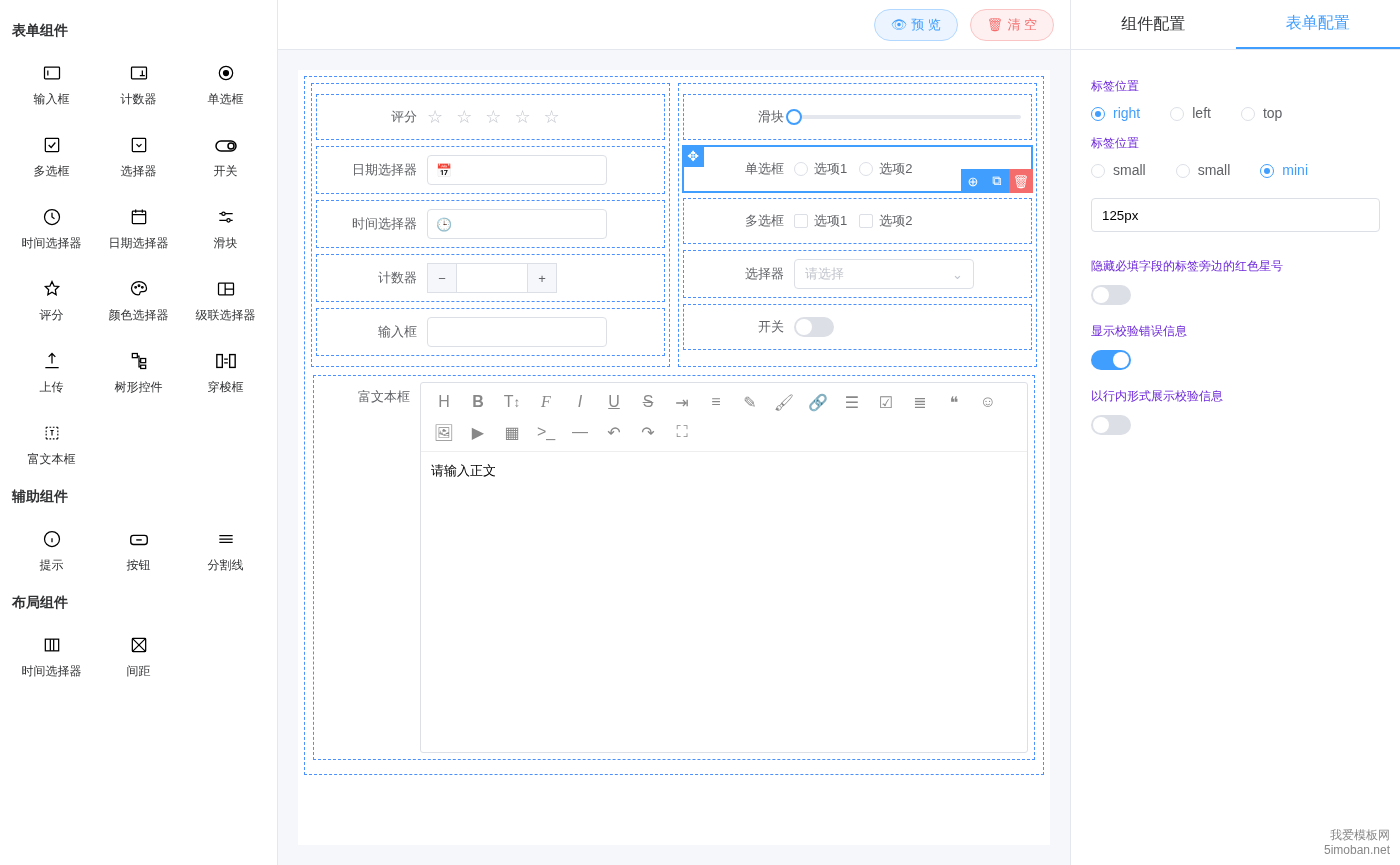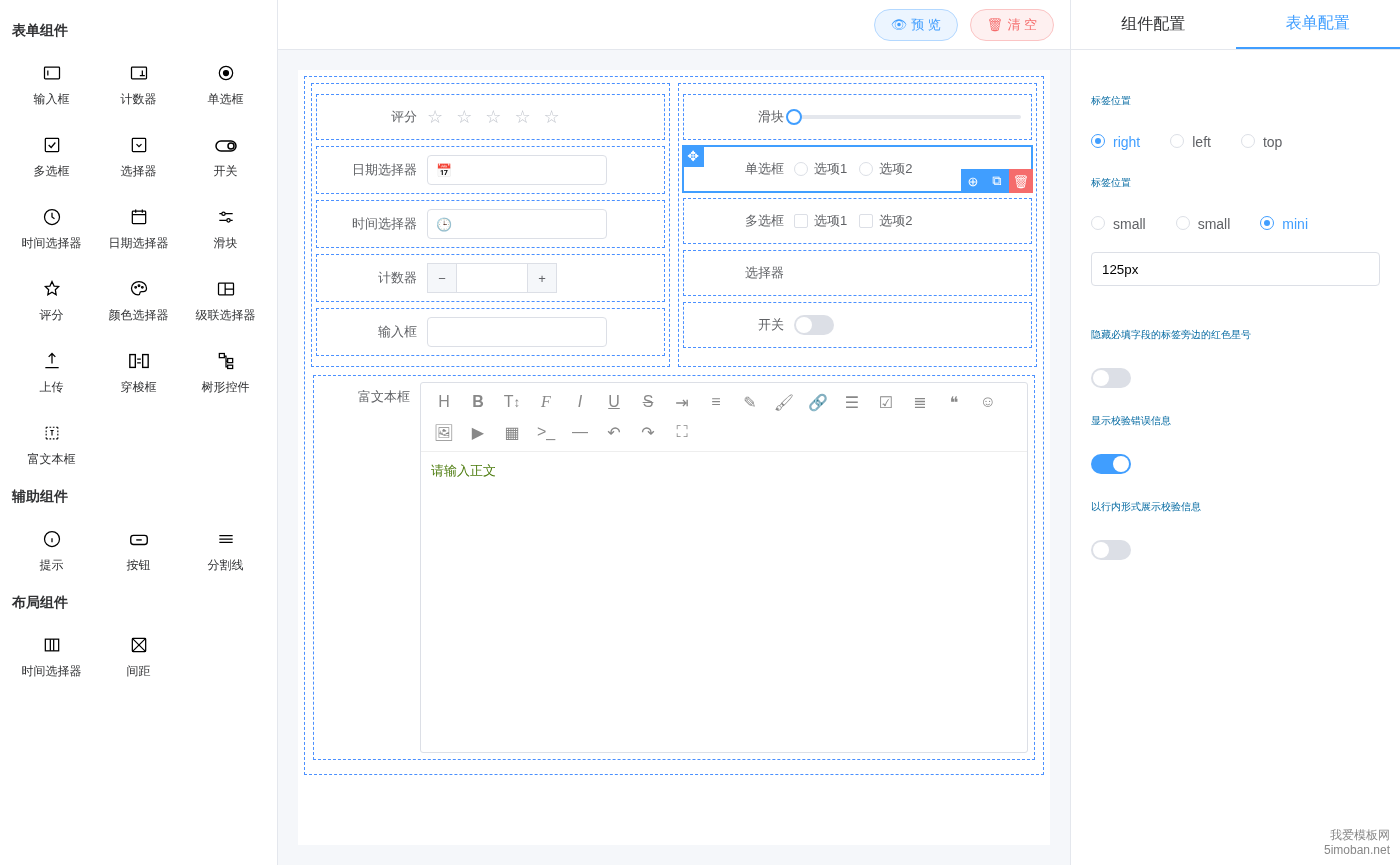--- a/index.html
+++ b/index.html
@@ -47,30 +47,30 @@
   .switch{width:40px;height:20px;border-radius:10px;background:#dcdfe6;position:relative}
   .switch .knob{position:absolute;width:16px;height:16px;border-radius:50%;background:#fff;top:2px;left:2px}
   .switch.on{background:#409eff}
   .switch.on .knob{left:auto;right:2px}
   
   .rich-wrap{border:1px dashed #4a90ff;margin:8px 2px;padding:6px;display:flex}
   .rich-wrap .flabel{width:100px;text-align:right;padding-right:10px;padding-top:6px;font-size:13px;color:#606266}
   .rte{flex:1;border:1px solid #dcdfe6;border-radius:3px;background:#fff}
   .rte-toolbar{display:flex;flex-wrap:wrap;gap:0;padding:4px 6px;border-bottom:1px solid #eee}
   .rte-toolbar .rbtn{width:34px;height:30px;display:flex;align-items:center;justify-content:center;color:#888;cursor:pointer;font-size:16px}
-  .rte-body{min-height:300px;padding:10px;color:#4d7c0f}
+  .rte-body{min-height:300px;padding:10px;color:#000000}
   
   .rightp{width:330px;border-left:1px solid #e4e7ed;display:flex;flex-direction:column;background:#fff}
   .rtabs{display:flex;height:50px;border-bottom:1px solid #e4e7ed}
   .rtab{flex:1;display:flex;align-items:center;justify-content:center;font-size:16px;cursor:pointer}
   .rtab.active{color:#409eff;border-bottom:2px solid #409eff}
   .rbody{padding:18px 20px;overflow:auto;font-size:14px;color:#606266}
-  .rtitle{font-size:10px;color:#0369a1;margin:26px 0}
+  .rtitle{font-size:12px;color:#6d28d9;margin:10px 0}
   .rradios{display:flex;gap:30px;margin-bottom:14px}
-  .rradio{display:inline-flex;align-items:flex-start;gap:8px;cursor:pointer}
+  .rradio{display:inline-flex;align-items:flex-end;gap:8px;cursor:pointer}
   .rradio .rdot{width:14px;height:14px;border-radius:50%;border:1px solid #dcdfe6;position:relative}
   .rradio.checked .rdot{border-color:#409eff}
   .rradio.checked .rdot:after{content:"";position:absolute;inset:3px;border-radius:50%;background:#409eff}
   .rradio.checked .rtxt{color:#409eff}
   .rinput{width:100%;height:34px;border:1px solid #dcdfe6;border-radius:4px;padding:0 10px;margin:6px 18px 16px 0}
   .rswitch{margin:8px 0 18px 0}
   .watermark{position:fixed;right:10px;bottom:6px;font-size:12px;color:#888;text-align:right;line-height:1.3}
   svg{display:block}
 </style>
 </head>
@@ -195,38 +195,38 @@
       <div class="comp-item">
           <div class="ico">
             <svg width="20" height="20" viewBox="0 0 24 24" fill="none" stroke="currentColor" stroke-width="1.5">
               <path d="M12 3v12M8 7l4-4 4 4M4 20h16"></path>
             </svg>
           </div>
           <div class="lbl">上传</div>
         </div>
       <div class="comp-item">
           <div class="ico">
+            <svg width="20" height="20" viewBox="0 0 24 24" fill="none" stroke="currentColor" stroke-width="1.5">
+              <rect x="4" y="3" width="6" height="5"></rect>
+              <rect x="14" y="9" width="6" height="5"></rect>
+              <rect x="14" y="17" width="6" height="4"></rect>
+              <path d="M10 6h2v13h2M12 12h2"></path>
+            </svg>
+          </div>
+          <div class="lbl">树形控件</div>
+        </div>
+      <div class="comp-item">
+          <div class="ico">
             <svg width="22" height="20" viewBox="0 0 24 20" fill="none" stroke="currentColor" stroke-width="1.5">
               <rect x="2" y="3" width="6" height="14"></rect>
               <rect x="16" y="3" width="6" height="14"></rect>
               <path d="M10 8h4M10 12h4"></path>
             </svg>
           </div>
           <div class="lbl">穿梭框</div>
-        </div>
-      <div class="comp-item">
-          <div class="ico">
-            <svg width="20" height="20" viewBox="0 0 24 24" fill="none" stroke="currentColor" stroke-width="1.5">
-              <rect x="4" y="3" width="6" height="5"></rect>
-              <rect x="14" y="9" width="6" height="5"></rect>
-              <rect x="14" y="17" width="6" height="4"></rect>
-              <path d="M10 6h2v13h2M12 12h2"></path>
-            </svg>
-          </div>
-          <div class="lbl">树形控件</div>
         </div>
       <div class="comp-item">
           <div class="ico">
             <svg width="20" height="20" viewBox="0 0 24 24" fill="none" stroke="currentColor" stroke-width="1.3">
               <path d="M5 5h14M5 5v14M5 19h14M19 5v14" stroke-dasharray="2 2"></path>
               <path d="M10 9h4M12 9v6"></path>
             </svg>
           </div>
           <div class="lbl">富文本框</div>
         </div>
@@ -378,20 +378,26 @@
                       <span>选项1</span>
                     </label>
                   <label class="checkbox">
                       <span class="box"></span>
                       <span>选项2</span>
                     </label>
                 </div>
               </div>
               <div class="form-item">
                 <div class="flabel">选择器</div>
+                <div class="fcontrol">
+                    <div class="el-select">
+                      <span>请选择</span>
+                      <span>⌄</span>
+                    </div>
+                  </div>
               </div>
               <div class="form-item">
                 <div class="flabel">开关</div>
                 <div class="fcontrol">
                     <div class="switch">
                       <div class="knob"></div>
                     </div>
                   </div>
               </div>
             </div>

